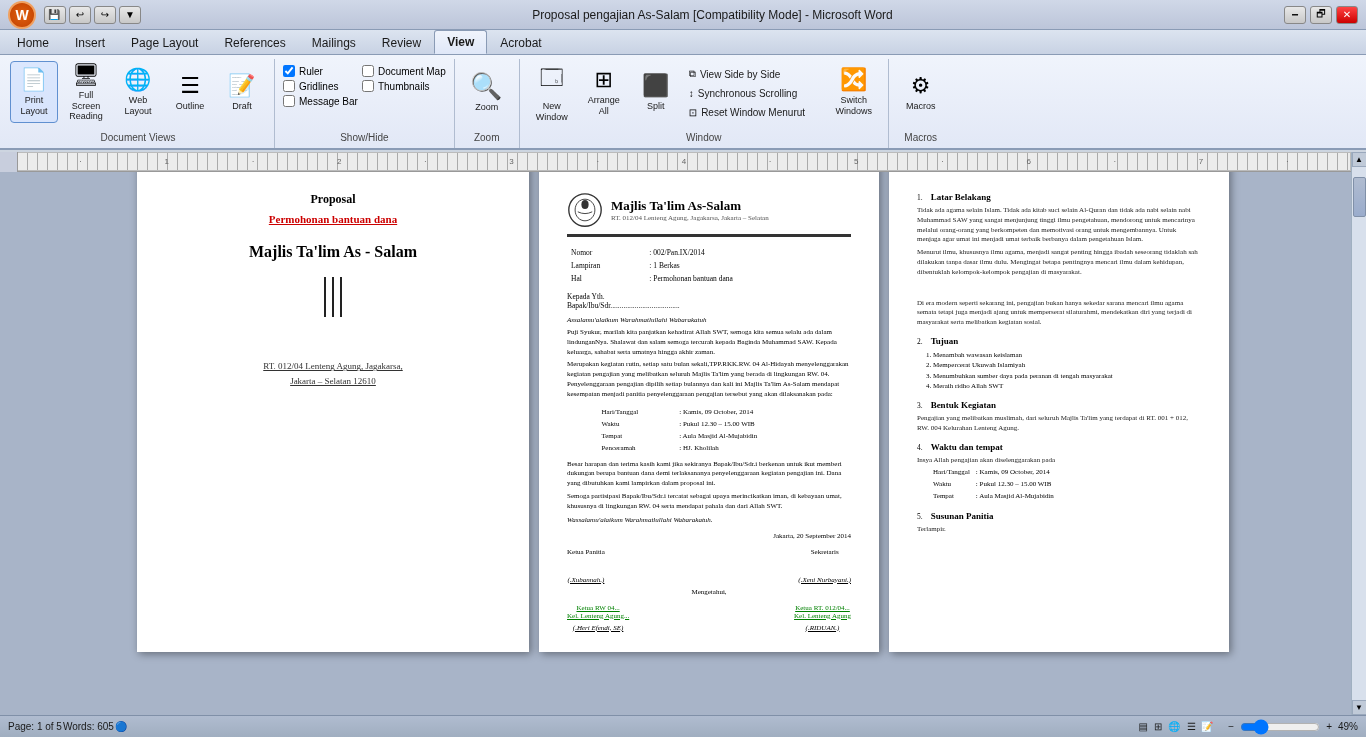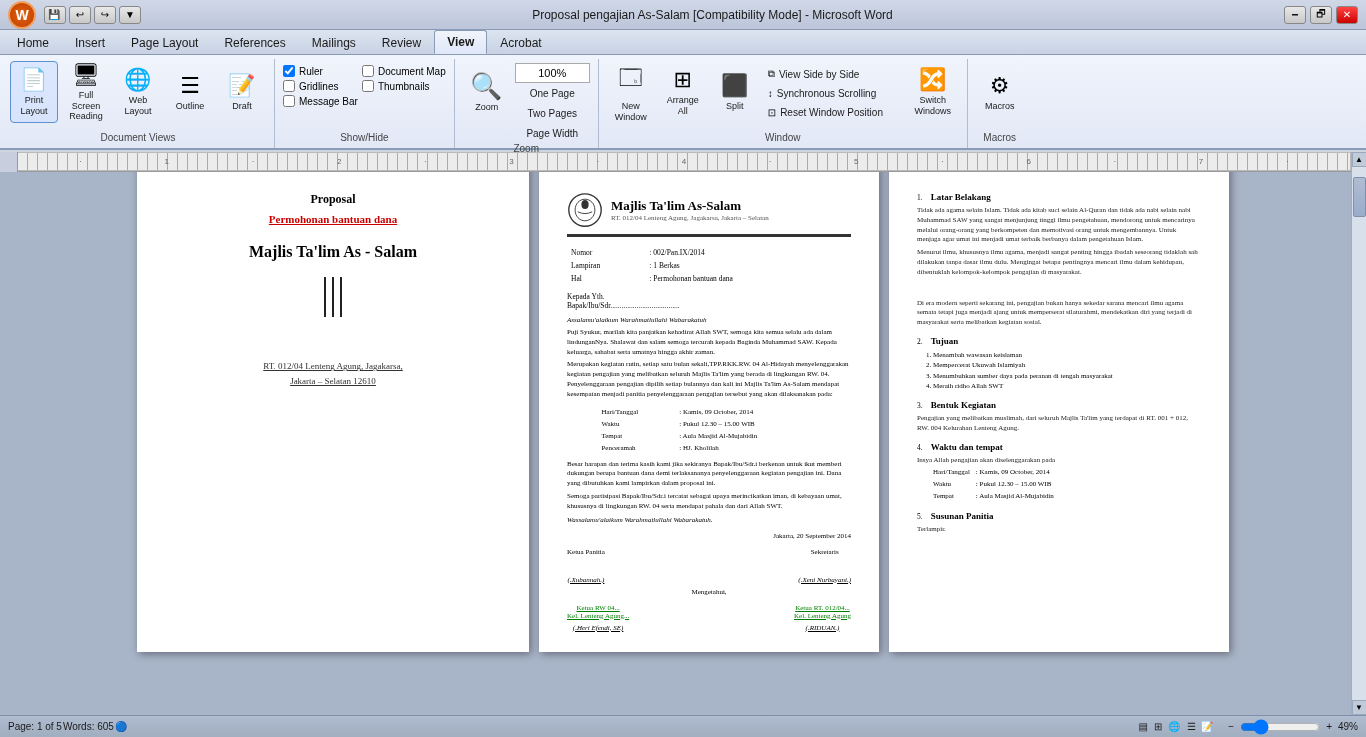--- a/index.html
+++ b/index.html
@@ -405,34 +405,20 @@
     </div>
     <div class="ribbon-group-label">Show/Hide</div>
   </div>
 
   <div class="ribbon-group">
     <div class="ribbon-group-content">
       <div class="rb-large">
         <div class="zoom-icon">🔍</div>
         <div class="rb-label">Zoom</div>
       </div>
-      <div style="display:flex;flex-direction:column;gap:1px;margin-top:2px;">
-        <div class="zoom-percent-box">
-          <span>100%</span>
-        </div>
-        <div class="rb-small" style="width:75px;">
-          <span class="rb-small-label">One Page</span>
-        </div>
-        <div class="rb-small" style="width:75px;">
-          <span class="rb-small-label">Two Pages</span>
-        </div>
-        <div class="rb-small" style="width:75px;">
-          <span class="rb-small-label">Page Width</span>
-        </div>
-      </div>
     </div>
     <div class="ribbon-group-label">Zoom</div>
   </div>
 
   <div class="ribbon-group">
     <div class="ribbon-group-content">
       <div class="rb-large">
         <div class="rb-icon">🗔</div>
         <div class="rb-label">New Window</div>
       </div>
@@ -448,21 +434,21 @@
         <div class="rb-small-row">
           <span style="font-size:10px;">⧉</span>
           <span class="rb-small-label">View Side by Side</span>
         </div>
         <div class="rb-small-row">
           <span style="font-size:10px;">↕</span>
           <span class="rb-small-label">Synchronous Scrolling</span>
         </div>
         <div class="rb-small-row">
           <span style="font-size:10px;">⊡</span>
-          <span class="rb-small-label">Reset Window Position</span>
+          <span class="rb-small-label">Reset Window Menurut</span>
         </div>
       </div>
       <div class="rb-medium">
         <div class="rb-icon">🔀</div>
         <div class="rb-label">Switch Windows</div>
       </div>
     </div>
     <div class="ribbon-group-label">Window</div>
   </div>
 

